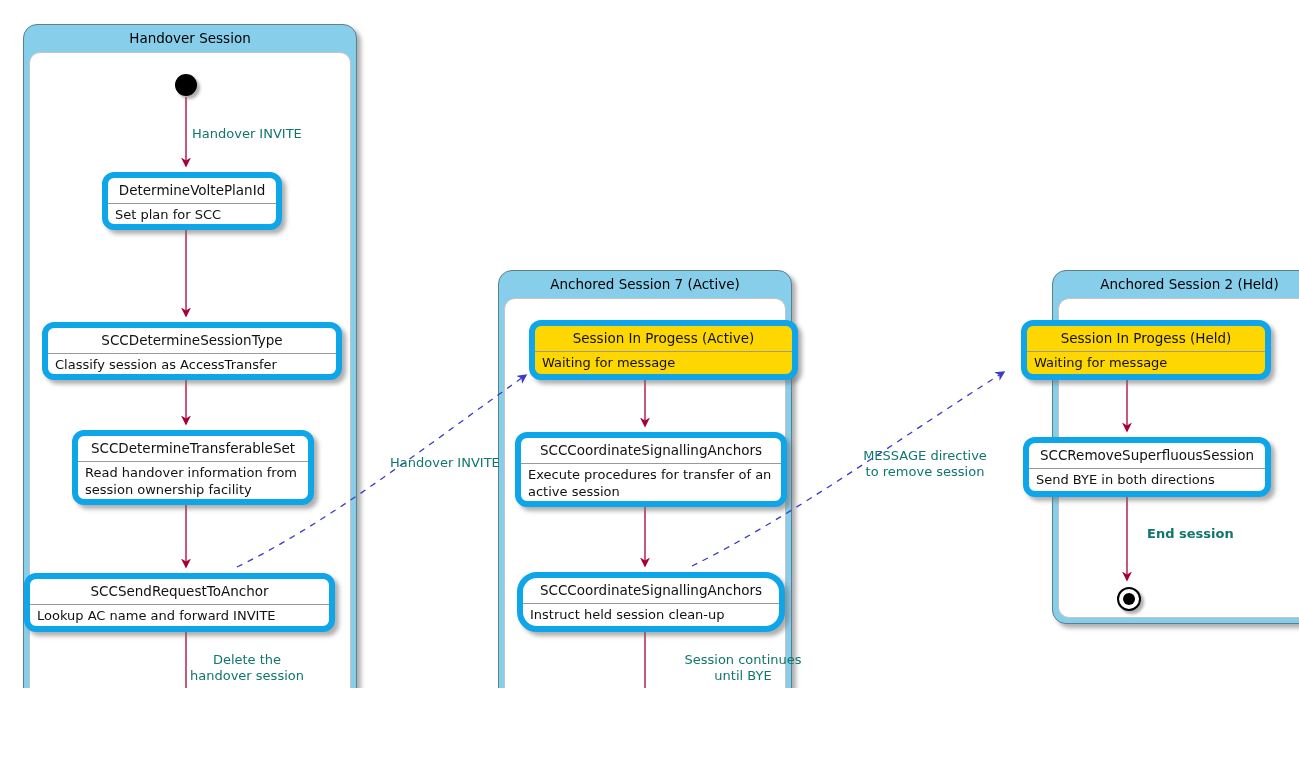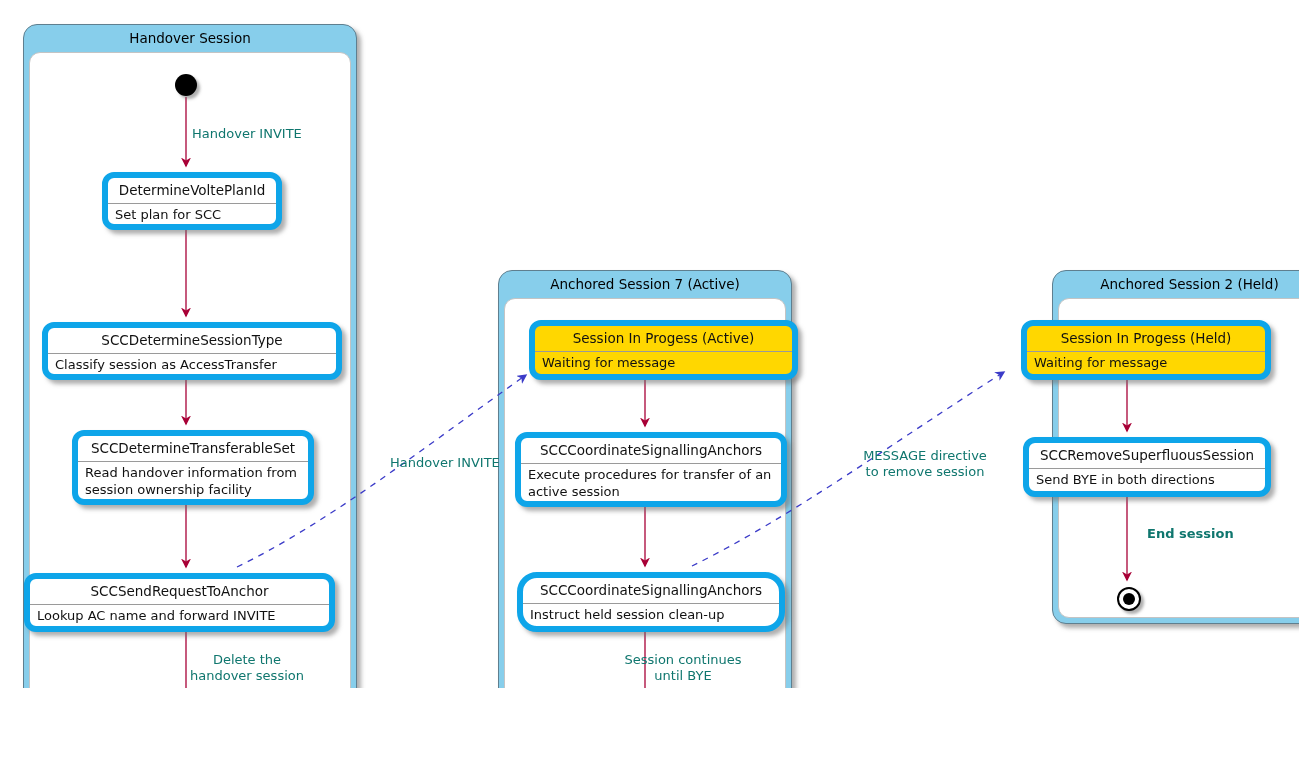--- a/index.html
+++ b/index.html
@@ -160,21 +160,21 @@
     <div class="state-desc">Send BYE in both directions</div>
   </div>
 
   <div class="final-node" style="left:1117px;top:587px;"></div>
 
   <div class="edge-label" style="left:192px;top:126px;">Handover INVITE</div>
 
   <div class="edge-label center" style="left:188px;top:652px;width:118px;">Delete the
 handover session</div>
 
-  <div class="edge-label center" style="left:624px;top:652px;width:118px;">Session continues
+  <div class="edge-label center" style="left:684px;top:652px;width:118px;">Session continues
 until BYE</div>
 
   <div class="edge-label" style="left:1147px;top:526px;font-weight:bold;">End session</div>
 
   <div class="edge-label" style="left:390px;top:455px;">Handover INVITE</div>
 
   <div class="edge-label center" style="left:860px;top:448px;width:130px;">MESSAGE directive
 to remove session</div>
 
 </div>

